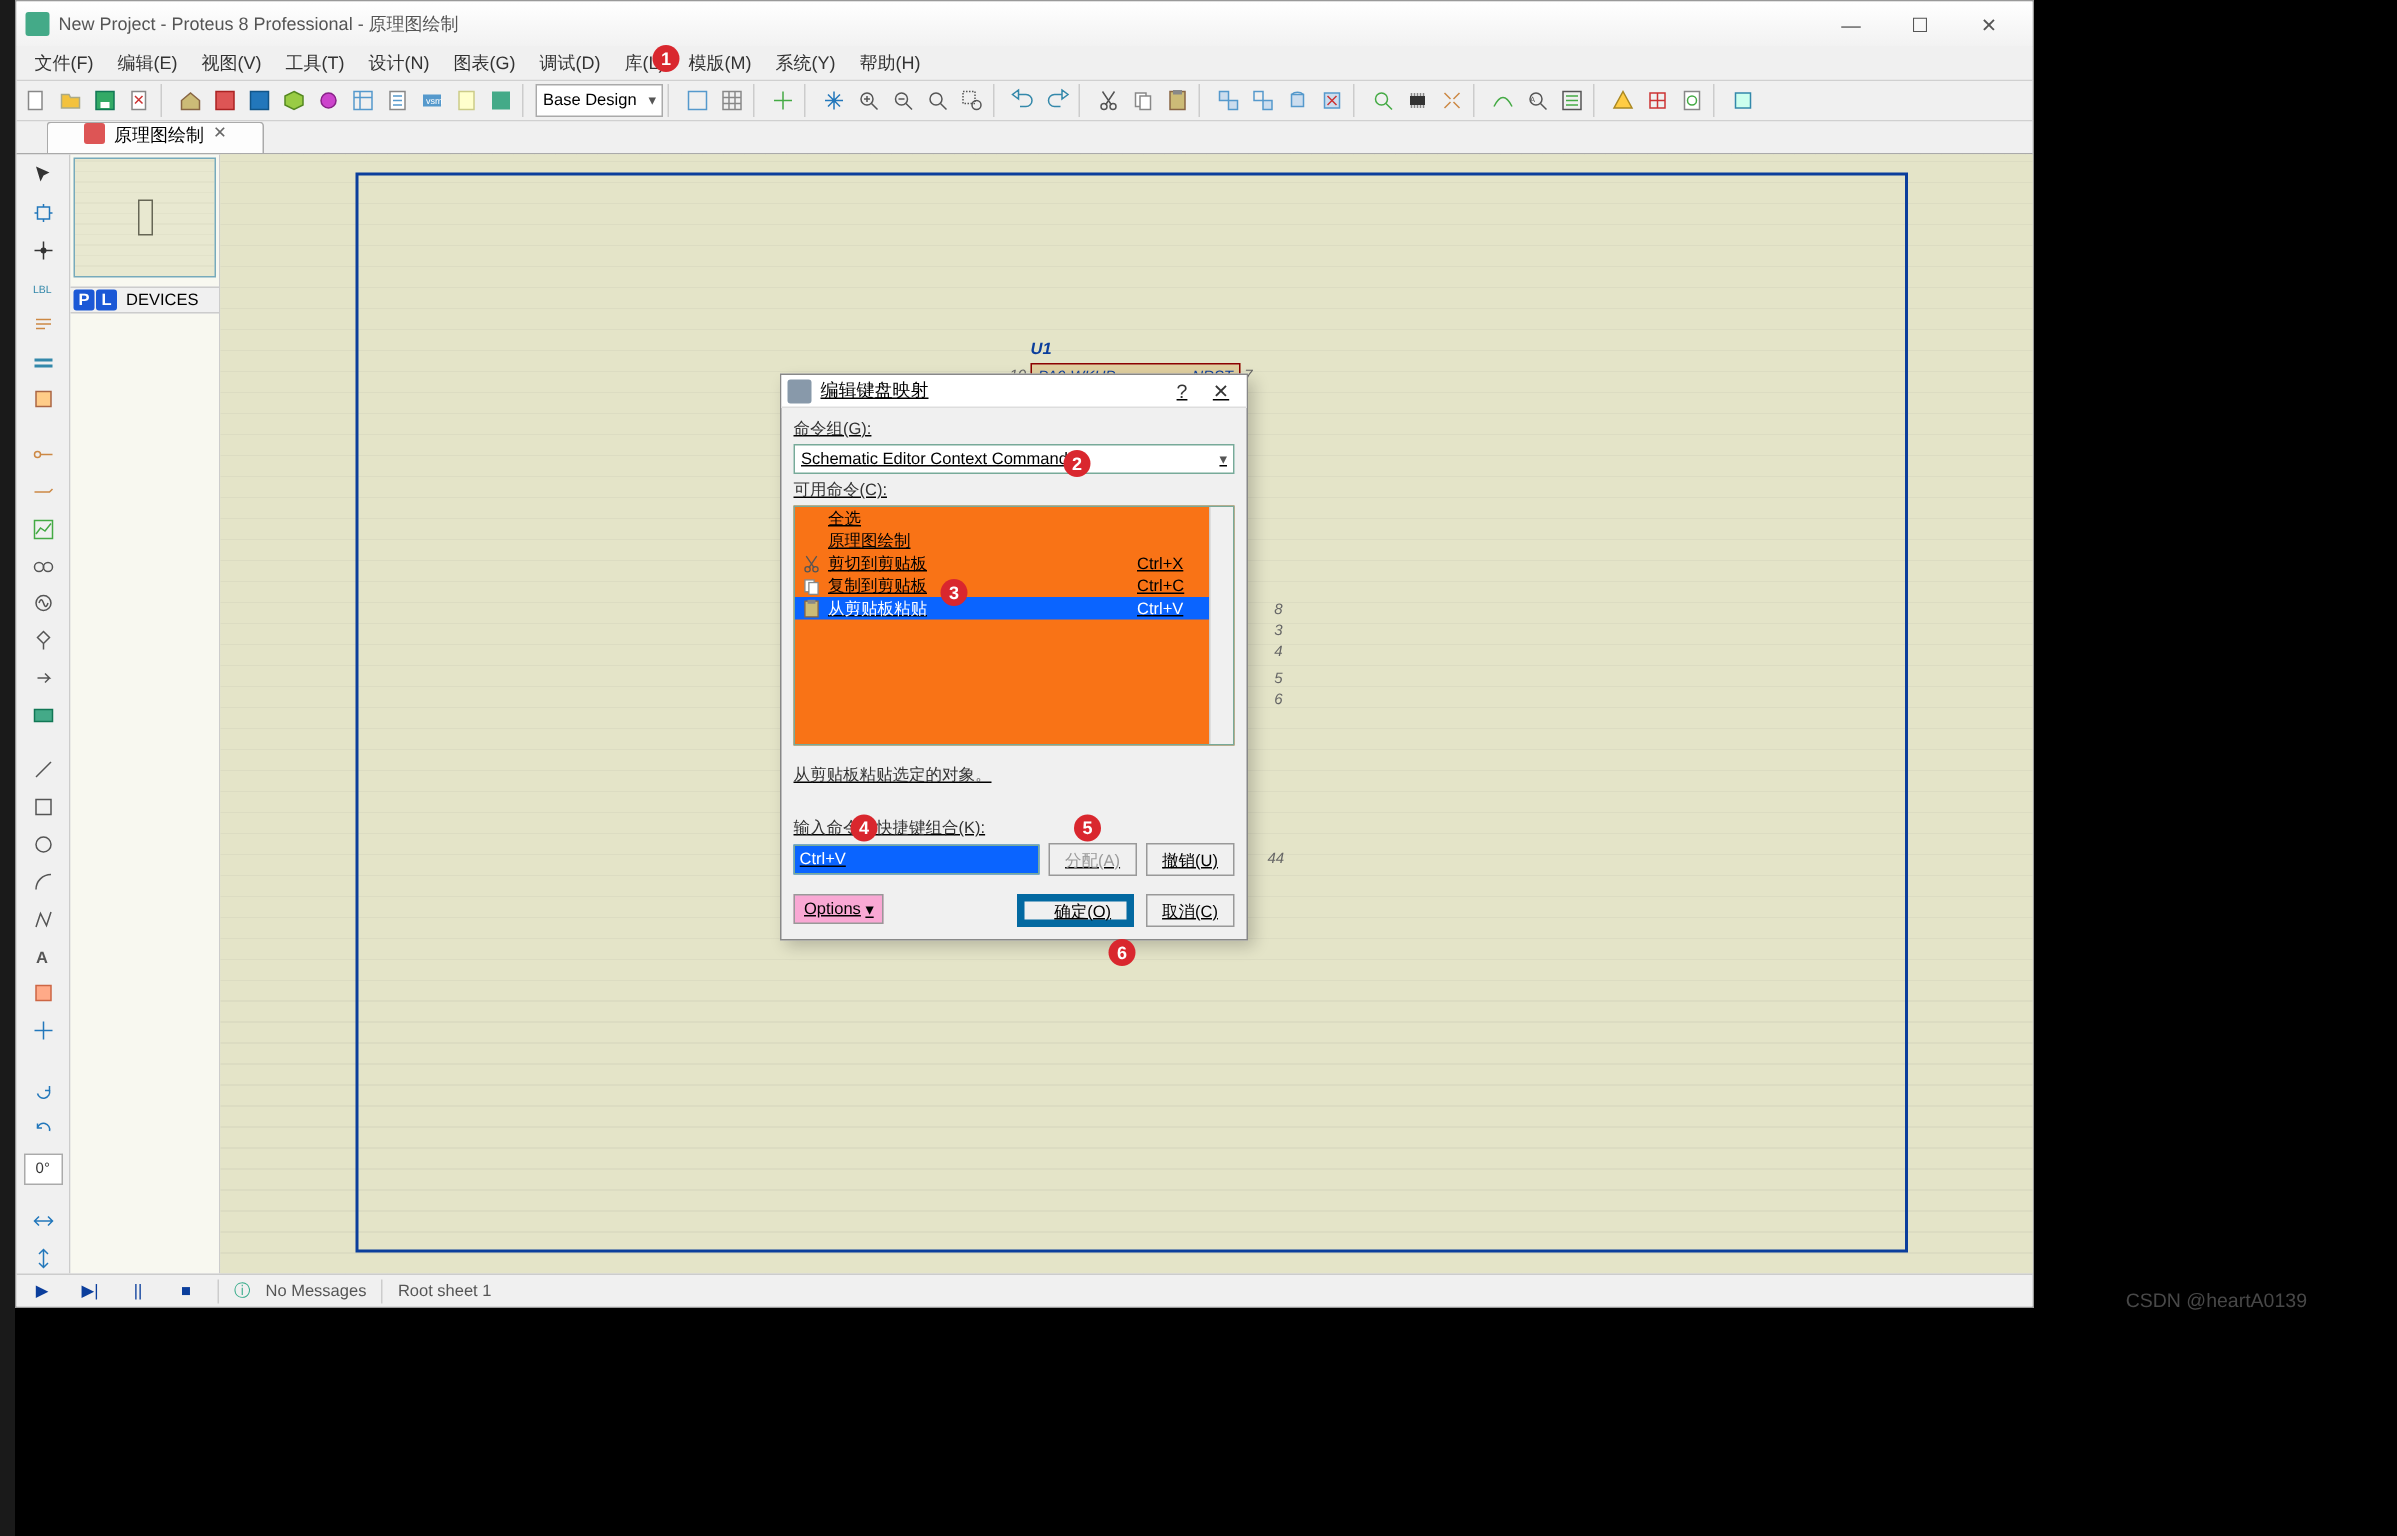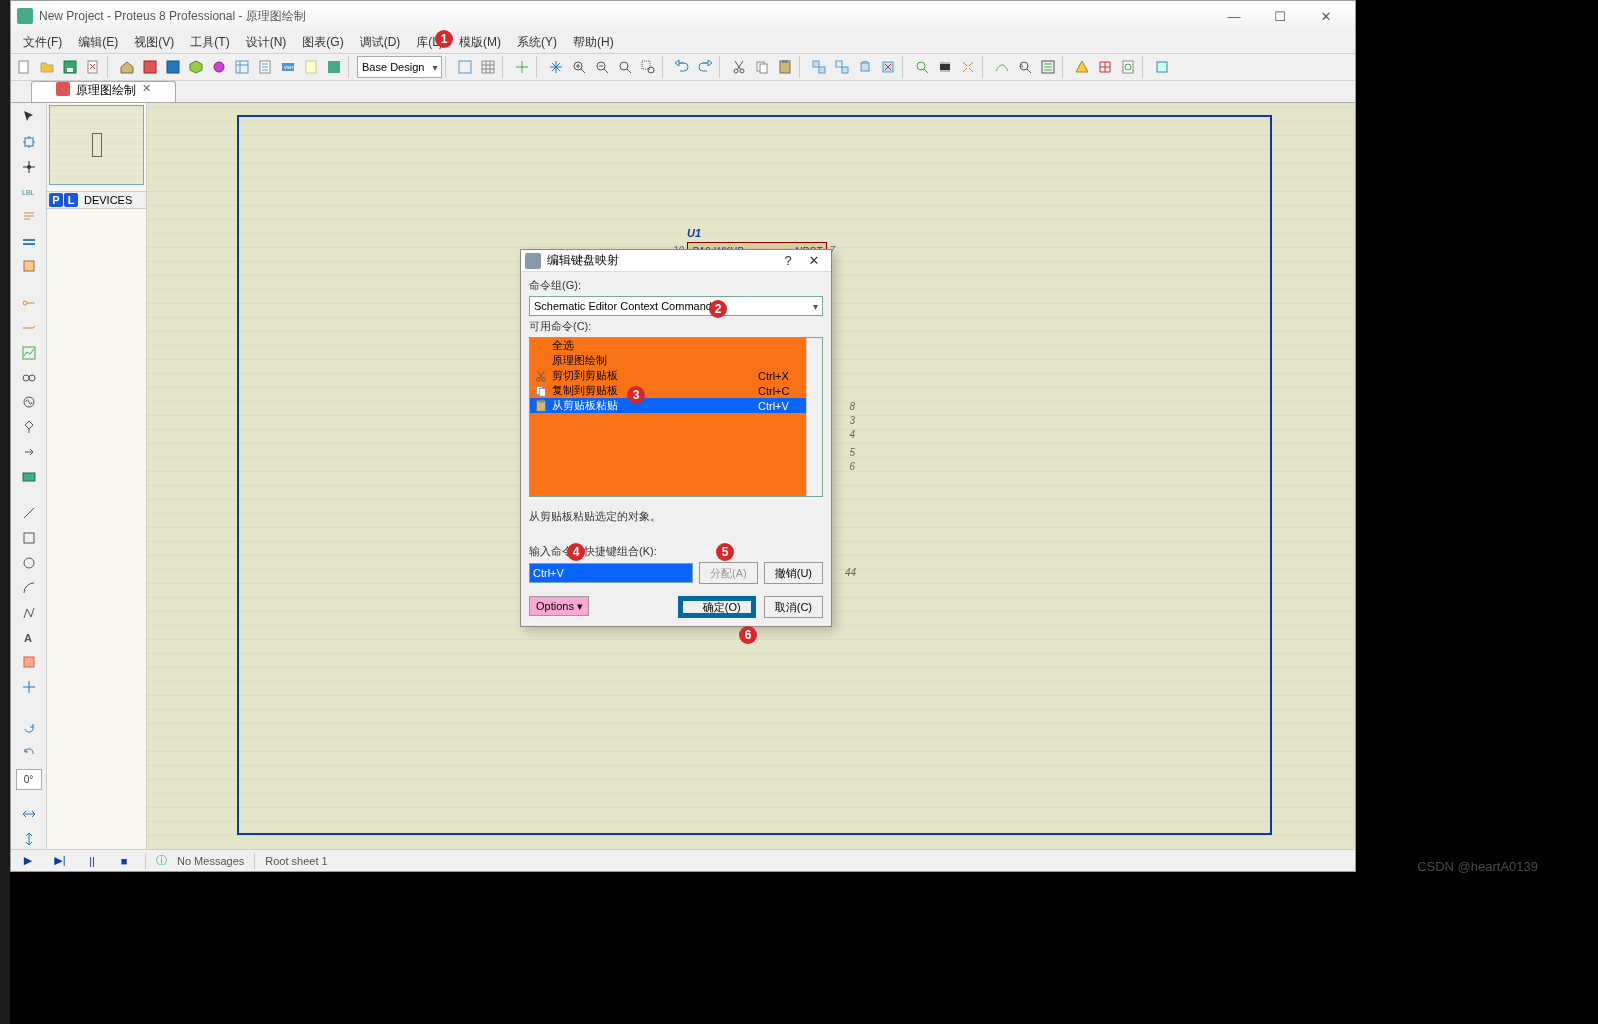--- a/index.html
+++ b/index.html
@@ -69,21 +69,21 @@
 .pinsright div{ height:14px; text-align:right; width:10px;}
 
 
 .statusbar { position:absolute; bottom:0; left:0; right:0; height:22px; background:#f0f0f0; border-top:1px solid #ccc; display:flex; align-items:center; font-size:11px; color:#555; gap:10px; padding:0 6px;}
 .playbtn{width:22px;height:18px;display:flex;align-items:center;justify-content:center;color:#0b3e9c;}
 
 
 .watermark{ position:absolute; right:60px; bottom:150px; color:rgba(120,120,120,0.6); font-size:13px;}
 
 
-.dialog { position:absolute; left:520px; top:249px; width:312px; height:378px; background:#f0f0f0; border:1px solid #888; box-shadow: 4px 4px 10px rgba(0,0,0,0.2); font-size:12px; display:flex; flex-direction:column;}
+.dialog { position:absolute; left:520px; top:249px; width:312px; height:378px; background:#f0f0f0; border:1px solid #888; box-shadow: 4px 4px 10px rgba(0,0,0,0.2); font-size:12px; display:flex; flex-direction:column;text-decoration:underline;}
 .dlgtitle{ height:26px; display:flex; align-items:center; padding:0 4px; background:#fff; border-bottom:1px solid #ddd;}
 .dlgtitle .ic2{width:16px;height:16px;background:#89a;margin-right:6px;border-radius:2px;}
 .dlgtitle .gap{flex:1;}
 .dlgtitle .q,.dlgtitle .x{width:26px;text-align:center;color:#333;font-size:13px;}
 .dlgbody{ padding:6px 8px; display:flex; flex-direction:column; gap:3px; flex:1;}
 label.sm{font-size:11px; color:#333;}
 .combo{ height:20px; border:1px solid #7a9; background:#fff; font-size:11px; display:flex; align-items:center; padding:0 4px; justify-content:space-between;}
 .combo .car{font-size:10px;color:#555;}
 .listbox{ border:1px solid #7a9; background:#f97316; height:160px; font-size:11px; overflow:hidden; position:relative;}
 .li{ display:flex; align-items:center; height:15px; padding:0 4px;}

